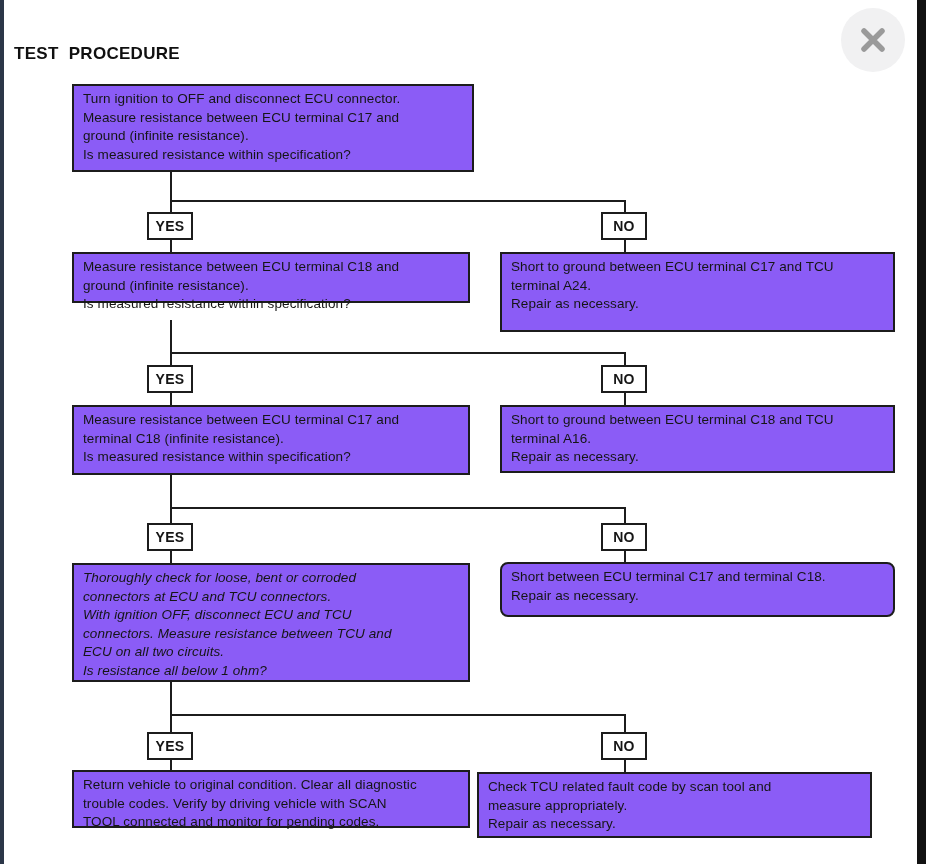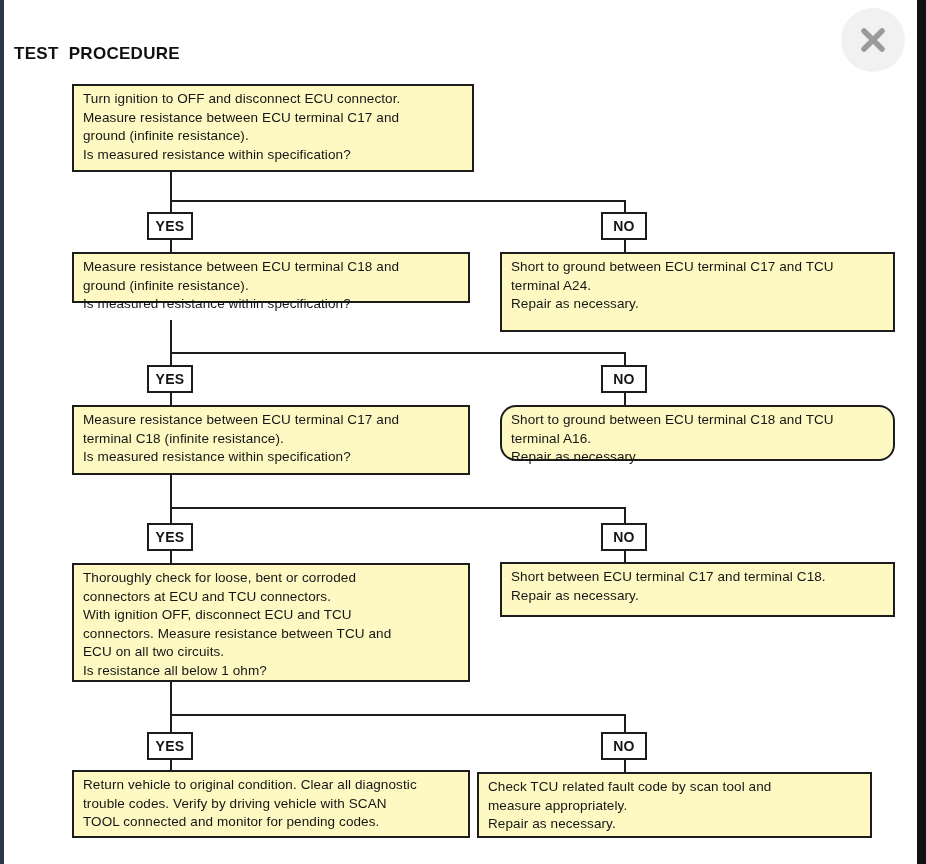--- a/index.html
+++ b/index.html
@@ -31,21 +31,21 @@
   .close-btn {
     position: absolute; left: 841px; top: 8px;
     width: 64px; height: 64px; border-radius: 50%;
     background: #f1f1f2; border: none; cursor: pointer;
     display: flex; align-items: center; justify-content: center;
   }
   .flow { position: absolute; left: 0; top: 0; width: 926px; height: 864px; }
   .node {
     position: absolute;
     border: 2px solid #1c1c1c;
-    background: #fef9c3;
+    background: #8b5cf6;
     font-size: 13.5px;
     line-height: 18.5px;
     padding: 4px 6px 0 9px;
     white-space: pre-line;
     letter-spacing: 0.1px;
   }
   .badge {
     position: absolute;
     border: 2px solid #1c1c1c;
     background: #ffffff;
@@ -99,50 +99,50 @@
     <div class="ln" style="left:170px; top:352px; width:456px; height:2px;"></div>
     <div class="ln" style="left:624px; top:352px; width:2px; height:13px;"></div>
     <div class="badge" style="left:147px; top:365px; width:46px; height:28px;">YES</div>
     <div class="badge" style="left:601px; top:365px; width:46px; height:28px;">NO</div>
     <div class="ln" style="left:170px; top:393px; width:2px; height:12px;"></div>
     <div class="ln" style="left:624px; top:393px; width:2px; height:12px;"></div>
 
     <div class="node" style="left:72px; top:405px; width:398px; height:70px;">Measure resistance between ECU terminal C17 and
 terminal C18 (infinite resistance).
 Is measured resistance within specification?</div>
-    <div class="node" style="left:500px; top:405px; width:395px; height:56px;border-radius:16px;">Short to ground between ECU terminal C18 and TCU
+    <div class="node" style="left:500px; top:405px; width:395px; height:68px;">Short to ground between ECU terminal C18 and TCU
 terminal A16.
 Repair as necessary.</div>
 
     <div class="ln" style="left:170px; top:475px; width:2px; height:48px;"></div>
     <div class="ln" style="left:170px; top:507px; width:456px; height:2px;"></div>
     <div class="ln" style="left:624px; top:507px; width:2px; height:16px;"></div>
     <div class="badge" style="left:147px; top:523px; width:46px; height:28px;">YES</div>
     <div class="badge" style="left:601px; top:523px; width:46px; height:28px;">NO</div>
     <div class="ln" style="left:170px; top:551px; width:2px; height:12px;"></div>
     <div class="ln" style="left:624px; top:551px; width:2px; height:11px;"></div>
 
-    <div class="node" style="left:72px; top:563px; width:398px; height:119px;">Thoroughly check for loose, bent or corroded
+    <div class="node" style="left:72px; top:563px; width:398px; height:119px;font-style:italic;">Thoroughly check for loose, bent or corroded
 connectors at ECU and TCU connectors.
 With ignition OFF, disconnect ECU and TCU
 connectors. Measure resistance between TCU and
 ECU on all two circuits.
 Is resistance all below 1 ohm?</div>
-    <div class="node" style="left:500px; top:562px; width:395px; height:55px;">Short between ECU terminal C17 and terminal C18.
+    <div class="node" style="left:500px; top:562px; width:395px; height:55px;border-radius:8px;">Short between ECU terminal C17 and terminal C18.
 Repair as necessary.</div>
 
     <div class="ln" style="left:170px; top:682px; width:2px; height:50px;"></div>
     <div class="ln" style="left:170px; top:714px; width:456px; height:2px;"></div>
     <div class="ln" style="left:624px; top:714px; width:2px; height:18px;"></div>
     <div class="badge" style="left:147px; top:732px; width:46px; height:28px;">YES</div>
     <div class="badge" style="left:601px; top:732px; width:46px; height:28px;">NO</div>
     <div class="ln" style="left:170px; top:760px; width:2px; height:10px;"></div>
     <div class="ln" style="left:624px; top:760px; width:2px; height:12px;"></div>
 
-    <div class="node" style="left:72px; top:770px; width:398px; height:68px;">Return vehicle to original condition. Clear all diagnostic
+    <div class="node" style="left:72px; top:770px; width:398px; height:58px;">Return vehicle to original condition. Clear all diagnostic
 trouble codes. Verify by driving vehicle with SCAN
 TOOL connected and monitor for pending codes.</div>
     <div class="node" style="left:477px; top:772px; width:395px; height:66px;">Check TCU related fault code by scan tool and
 measure appropriately.
 Repair as necessary.</div>
 
   </div>
 </div>
 
 </body></html>

